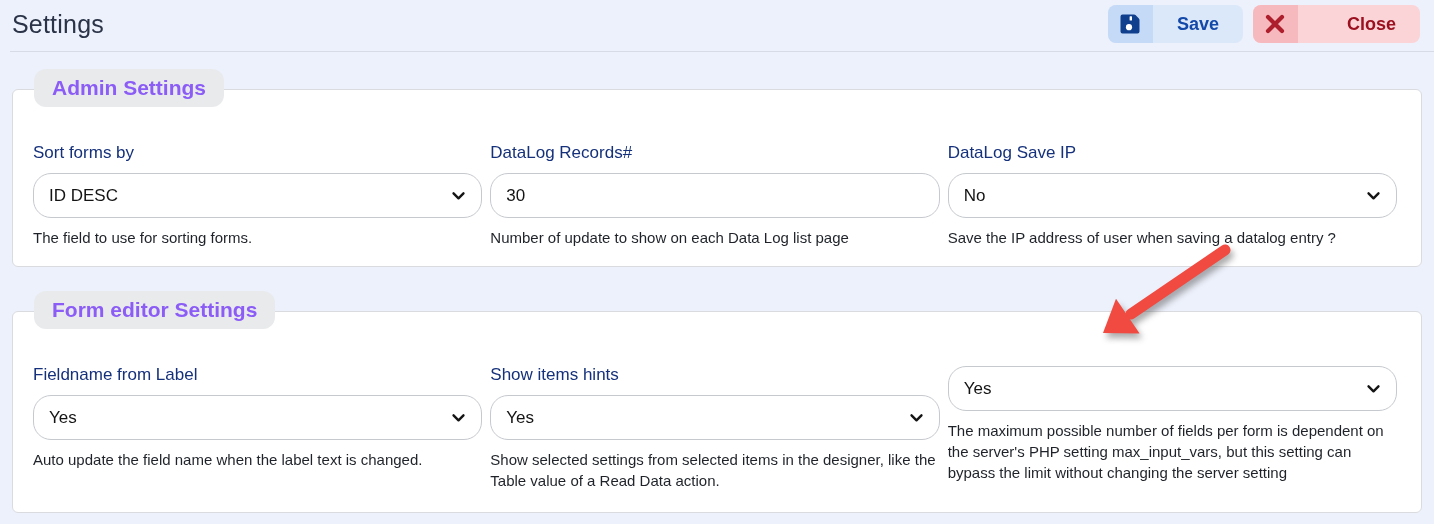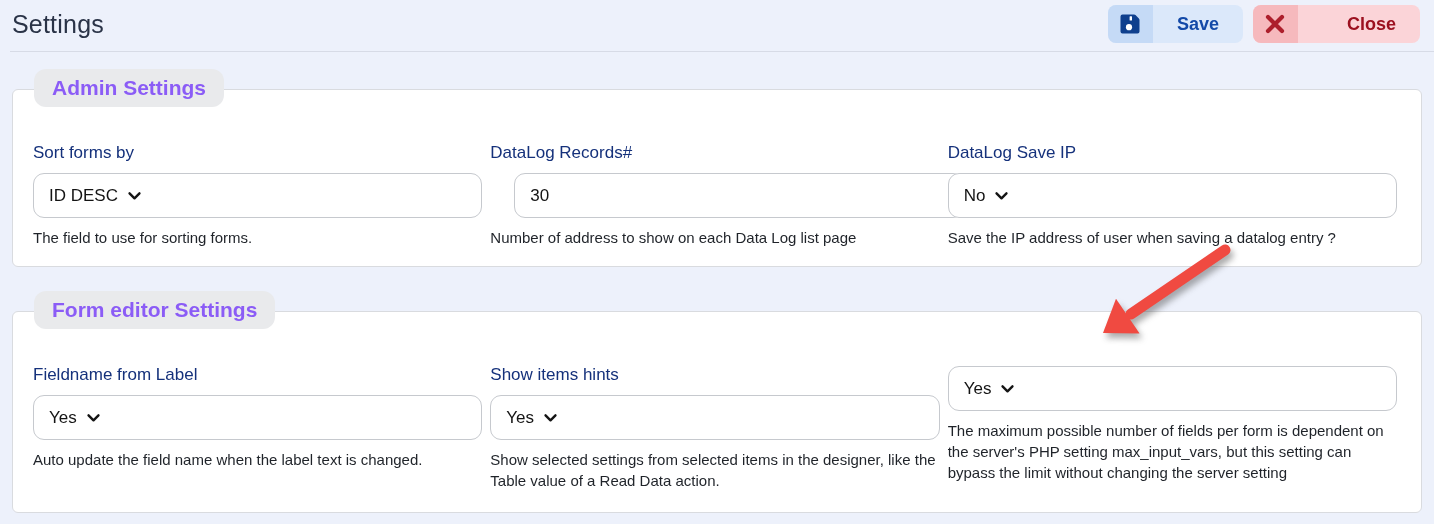--- a/index.html
+++ b/index.html
@@ -69,29 +69,29 @@
     grid-template-columns:repeat(3, 1fr);
     column-gap:8px;
   }
   .card-2 .card-body { padding-bottom:21px; }
   .field-label {
     font-size:17px; font-weight:normal; color:#15317b;
     margin-bottom:11px; line-height:18px;
   }
   .control {
     height:45px; width:100%;
-    border:1px solid #c6c9ce; border-radius:11px;
+    border:1px solid #c6c9ce; border-radius:18px;
     background:#fff;
-    display:flex; align-items:center; 
+    display:flex; align-items:center; justify-content:space-between;
     padding:0 14px 0 15px;
     font-size:17px; color:#141414;
     cursor:pointer;
   }
   input.control {
-    cursor:text; font-family:inherit;margin-left:24px;
+    cursor:text; font-family:inherit;
   }
   .chevron { flex:0 0 auto; margin-left:8px; }
   .help {
     margin-top:9px;
     font-size:15px; line-height:21px; color:#1f2329;
   }
 
   
   .arrow-overlay {
     position:absolute; left:1083px; top:240px;
@@ -140,21 +140,21 @@
         <svg class="chevron" width="17" height="17" viewBox="0 0 24 24">
           <path d="M5 9 L12 16 L19 9" fill="none" stroke="#141414" stroke-width="3.4" stroke-linecap="round" stroke-linejoin="round"></path>
         </svg>
       </div>
       <div class="help">The field to use for sorting forms.</div>
     </div>
 
     <div class="field">
       <div class="field-label">DataLog Records#</div>
       <input class="control" type="text" value="30" style="">
-      <div class="help">Number of address to show on each Data Log list page</div>
+      <div class="help">Number of update to show on each Data Log list page</div>
     </div>
 
     <div class="field">
       <div class="field-label">DataLog Save IP</div>
       <div class="control">
         <span>No</span>
         <svg class="chevron" width="17" height="17" viewBox="0 0 24 24">
           <path d="M5 9 L12 16 L19 9" fill="none" stroke="#141414" stroke-width="3.4" stroke-linecap="round" stroke-linejoin="round"></path>
         </svg>
       </div>

